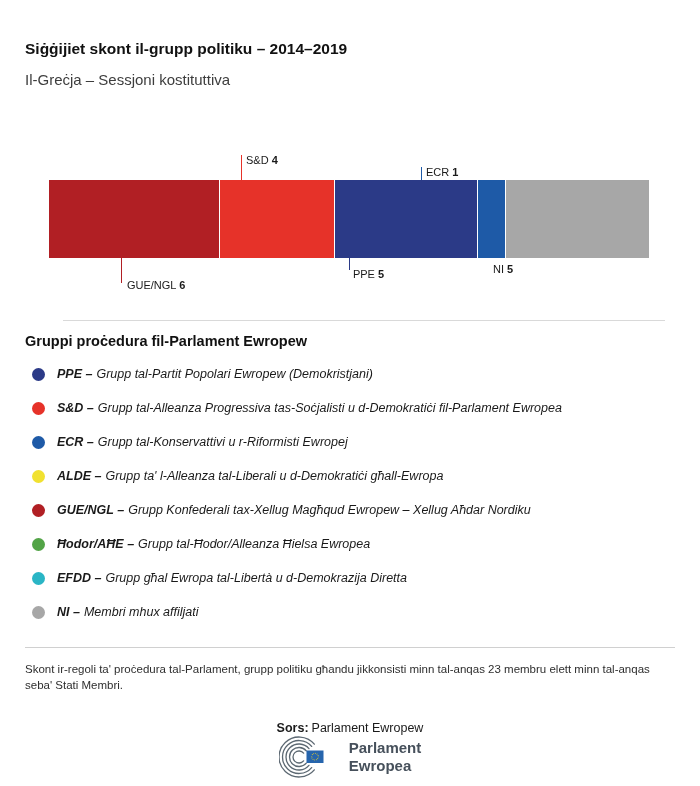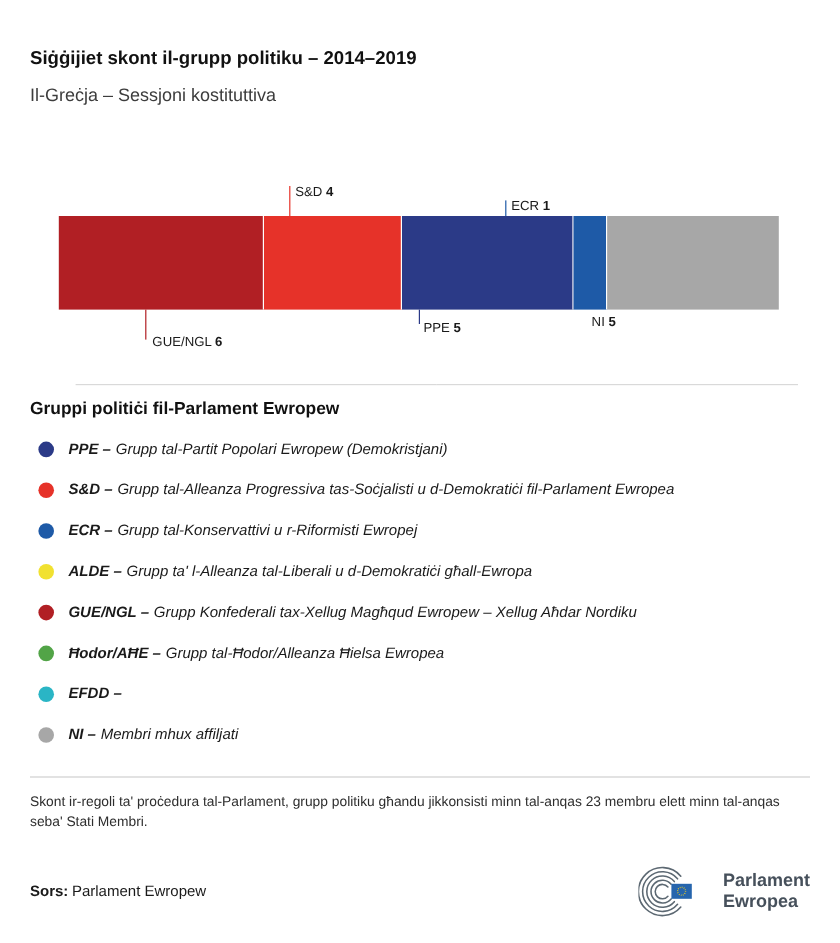--- a/index.html
+++ b/index.html
@@ -41,21 +41,21 @@
   
   .legend-heading{font-size:14.5px;font-weight:bold;margin:12px 0 0;color:#111;}
   .legend{margin-top:8px;}
   .legend-item{display:flex;align-items:center;height:34px;font-size:12.5px;font-style:italic;}
   .dot{width:13px;height:13px;border-radius:50%;margin:0 12px 0 7px;flex:none;}
   .abbr{font-weight:bold;margin-right:4px;white-space:nowrap;}
 
   .divider{border:none;border-top:1px solid #d0d0d0;margin:18px 0 0;}
   .footnote{font-size:11.5px;line-height:16px;color:#2e2e2e;margin:13px 0 0;max-width:655px;}
 
-  .bottom{display:flex;justify-content:space-between;align-items:center;margin-top:28px;}
+  .bottom{display:flex;justify-content:space-between;align-items:center;margin-top:28px;flex-direction:column;}
   .source{font-size:12.5px;}
   .source b{margin-right:3px;}
   .logo{display:flex;align-items:center;gap:24px;}
   .logo-text{font-weight:bold;font-size:15px;line-height:18px;color:#46505b;}
 </style>
 </head>
 <body>
 
 <div class="page">
 
@@ -94,21 +94,21 @@
     <div class="seg-label lab-ni">
       <span class="txt"><span>NI</span> <span class="val">5</span></span>
     </div>
   </div>
 
   <div class="total-row">
     <div class="total-rule"></div>
     <div class="total-rule"></div>
   </div>
 
-  <h2 class="legend-heading">Gruppi politiċi fil-Parlament Ewropew</h2>
+  <h2 class="legend-heading">Gruppi proċedura fil-Parlament Ewropew</h2>
 
   <div class="legend">
     <div class="legend-item">
       <span class="dot" style="background: rgb(43, 58, 135);"></span>
       <span class="abbr">PPE –</span>
       <span>Grupp tal-Partit Popolari Ewropew (Demokristjani)</span>
     </div>
     <div class="legend-item">
       <span class="dot" style="background: rgb(230, 50, 41);"></span>
       <span class="abbr">S&amp;D –</span>
@@ -130,20 +130,21 @@
       <span>Grupp Konfederali tax-Xellug Magħqud Ewropew – Xellug Aħdar Nordiku</span>
     </div>
     <div class="legend-item">
       <span class="dot" style="background: rgb(82, 164, 71);"></span>
       <span class="abbr">Ħodor/AĦE –</span>
       <span>Grupp tal-Ħodor/Alleanza Ħielsa Ewropea</span>
     </div>
     <div class="legend-item">
       <span class="dot" style="background: rgb(42, 181, 197);"></span>
       <span class="abbr">EFDD –</span>
+      <span>Grupp għal Ewropa tal-Libertà u d-Demokrazija Diretta</span>
     </div>
     <div class="legend-item">
       <span class="dot" style="background: rgb(167, 167, 167);"></span>
       <span class="abbr">NI –</span>
       <span>Membri mhux affiljati</span>
     </div>
   </div>
 
   <hr class="divider">
 

